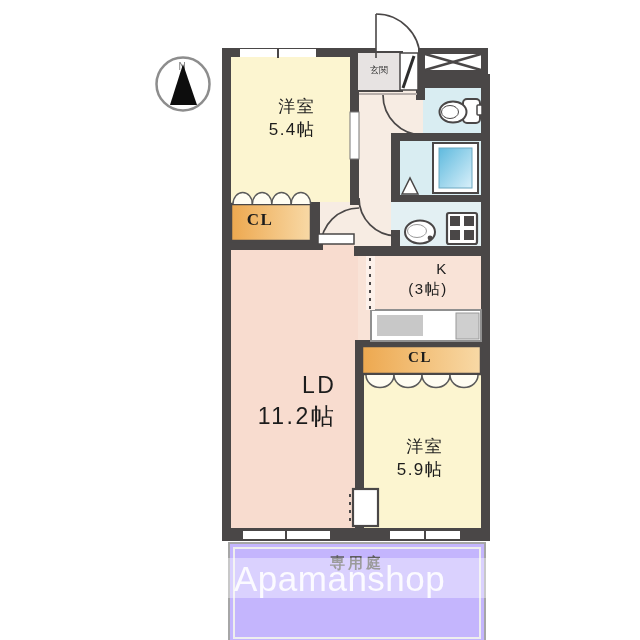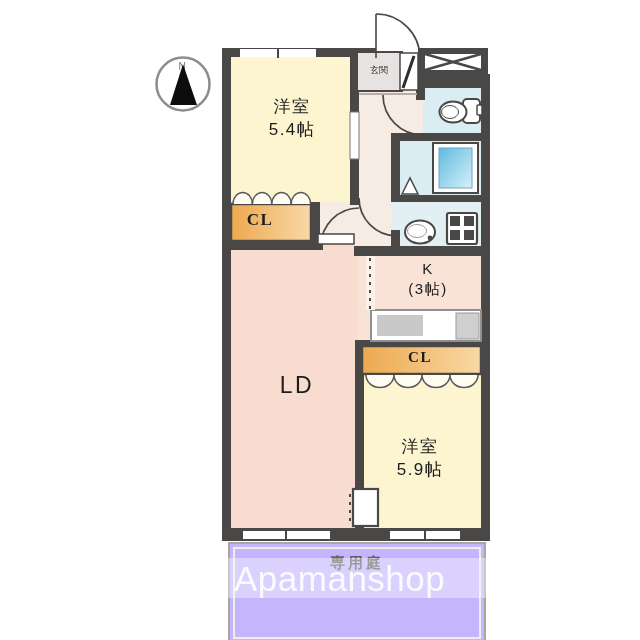--- a/index.html
+++ b/index.html
@@ -1,19 +1,19 @@
 <!DOCTYPE html>
 <html><head>
 <meta charset="utf-8">
 <style>
   html,body{margin:0;padding:0;background:#ffffff;}
   #canvas{position:relative;width:640px;height:640px;background:#ffffff;overflow:hidden;
           font-family:"Liberation Sans","DejaVu Sans",sans-serif;}
   #plan-svg{position:absolute;left:0;top:0;}
-  .lbl{position:absolute;transform:translateX(-50%);text-align:center;color:#1c1c1c;
+  .lbl{position:absolute;transform:translateX(-50%);text-align:right;color:#1c1c1c;
        line-height:1.35;letter-spacing:1.5px;white-space:nowrap;font-weight:500;}
   .lbl .size{display:block;}
   #bedroom1-label{left:292px;top:96px;font-size:17px;}
   #entrance-label{left:379px;top:64px;font-size:9px;letter-spacing:0;color:#333;}
   #closet1-label{left:260px;top:209px;font-size:17px;font-family:"Liberation Serif","DejaVu Serif",serif;font-weight:700;}
   #kitchen-label{left:428px;top:259px;font-size:15px;}
   #living-label{left:297px;top:370px;font-size:23px;letter-spacing:2.5px;}
   #closet2-label{left:420px;top:347px;font-size:15px;font-family:"Liberation Serif","DejaVu Serif",serif;font-weight:700;}
   #bedroom2-label{left:420px;top:436px;font-size:17px;}
   #garden{position:absolute;left:228px;top:542px;width:258px;height:102px;background:#c4b5fd;
@@ -186,20 +186,21 @@
   <span class="size">5.4帖</span>
 </div>
 <div class="lbl" id="entrance-label">玄関</div>
 <div class="lbl" id="closet1-label">CL</div>
 <div class="lbl" id="kitchen-label">
   <span>K</span>
   <span class="size">(3帖)</span>
 </div>
 <div class="lbl" id="living-label">
   <span>LD</span>
+  <span class="size">11.2帖</span>
 </div>
 <div class="lbl" id="closet2-label">CL</div>
 <div class="lbl" id="bedroom2-label">
   <span>洋室</span>
   <span class="size">5.9帖</span>
 </div>
 
 <div id="garden">
   <div id="garden-inner"></div>
   <div id="garden-label">

